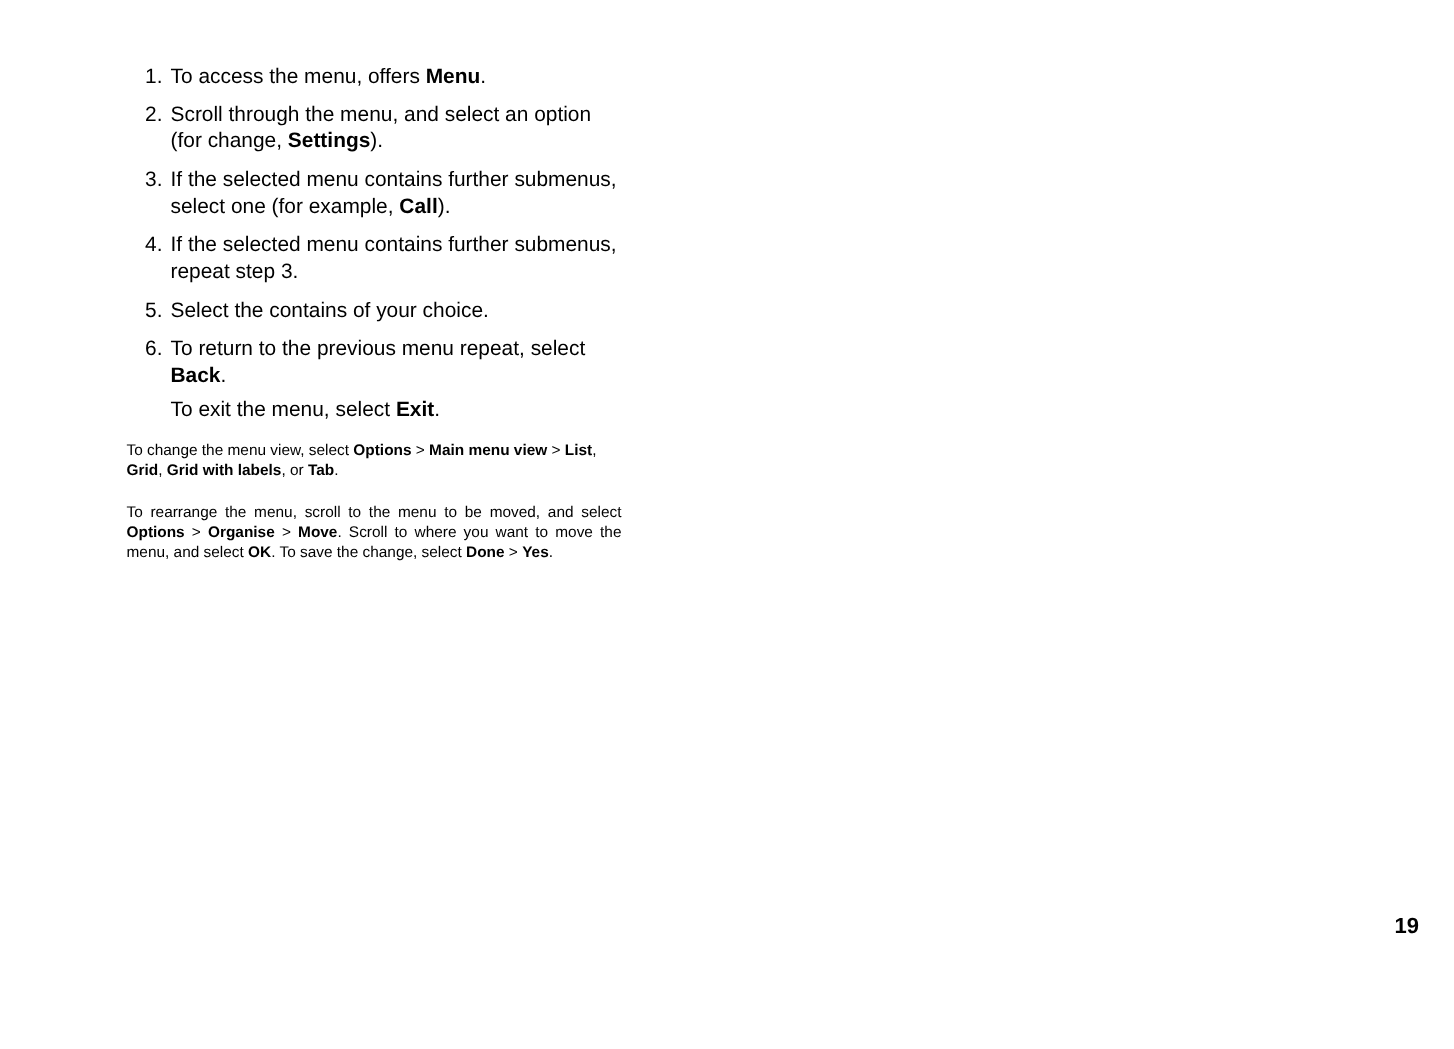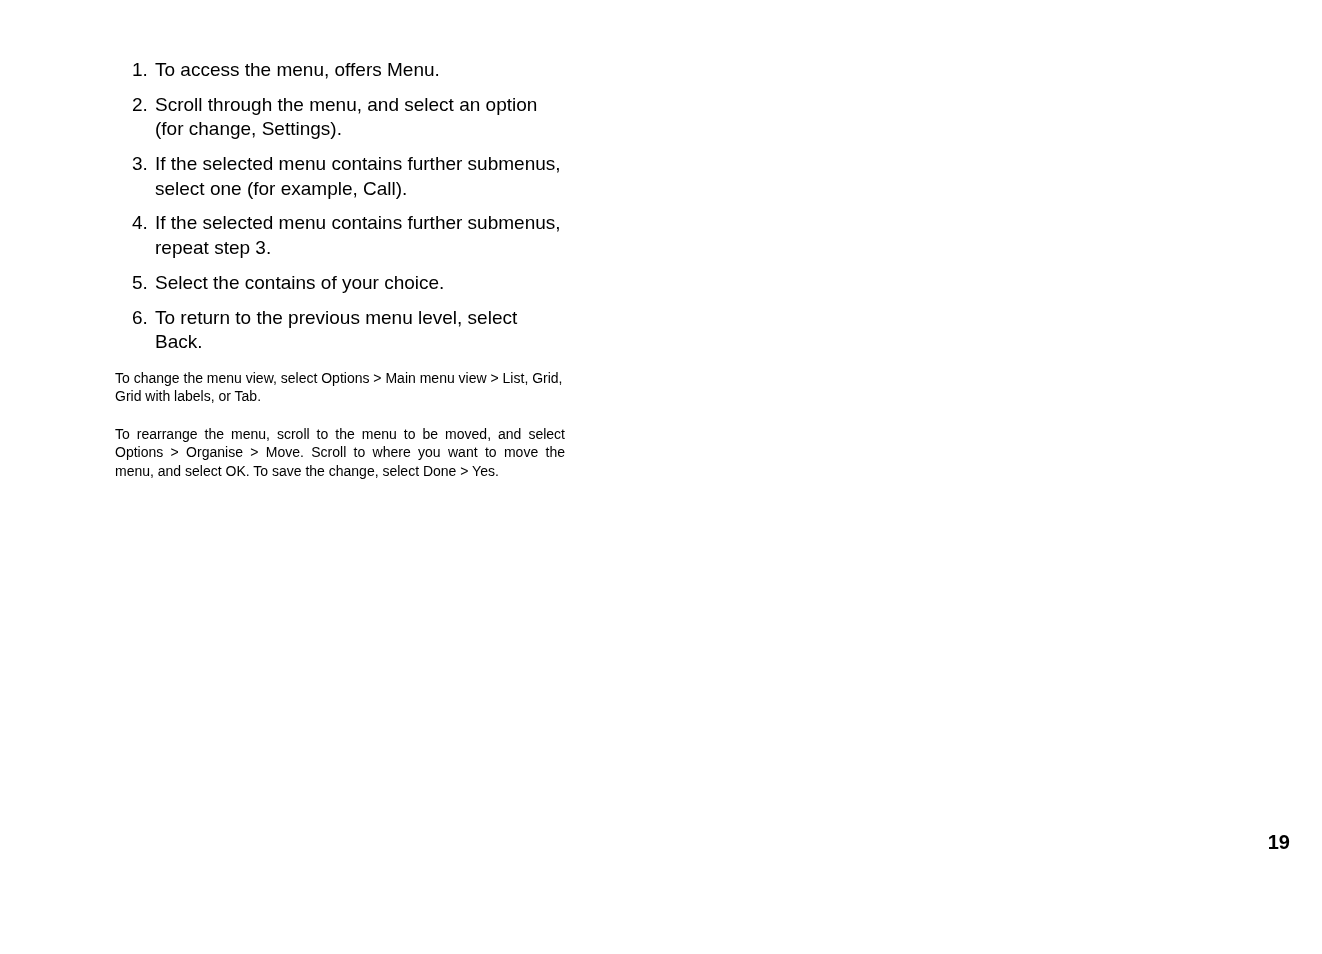--- a/index.html
+++ b/index.html
@@ -41,21 +41,21 @@
   }
   ol.steps li .sub {
     display: block;
     margin-top: 6px;
   }
   p.para {
     font-size: 14px;
     line-height: 1.3;
     margin: 0 0 10px 0;
   }
-  .bold { font-weight: normal; }
+  .bold { font-weight: bold; }
   .pagenum {
     position: absolute;
     right: 32px;
     bottom: 100px;
     font-size: 20px;
     font-weight: bold;
   }
 </style>
 </head>
 <body>
@@ -73,21 +73,24 @@
     <li>
       <span>If the selected menu contains further submenus, select one (for example, </span><span class="bold">Call</span><span>).</span>
     </li>
     <li>
       <span>If the selected menu contains further submenus, repeat step 3.</span>
     </li>
     <li>
       <span>Select the contains of your choice.</span>
     </li>
     <li>
-      <span>To return to the previous menu level, select </span><span class="bold">Back</span><span>.</span>
+      <span>To return to the previous menu repeat, select </span><span class="bold">Back</span><span>.</span>
+      <span class="sub">
+        <span>To exit the menu, select </span><span class="bold">Exit</span><span>.</span>
+      </span>
     </li>
   </ol>
 
   <p class="para">
     <span>To change the menu view, select </span><span class="bold">Options</span><span>  &gt;  </span><span class="bold">Main menu view</span><span>  &gt;  </span><span class="bold">List</span><span>, </span><span class="bold">Grid</span><span>, </span><span class="bold">Grid with labels</span><span>, or </span><span class="bold">Tab</span><span>.</span>
   </p>
 
   <p class="para" style="text-align:justify;margin-top:20px;">
     <span>To rearrange the menu, scroll to the menu to be moved, and select </span><span class="bold">Options</span><span>  &gt;  </span><span class="bold">Organise</span><span>  &gt;  </span><span class="bold">Move</span><span>. Scroll to where you want to move the menu, and select </span><span class="bold">OK</span><span>. To save the change, select </span><span class="bold">Done</span><span>  &gt;  </span><span class="bold">Yes</span><span>.</span>
   </p>

